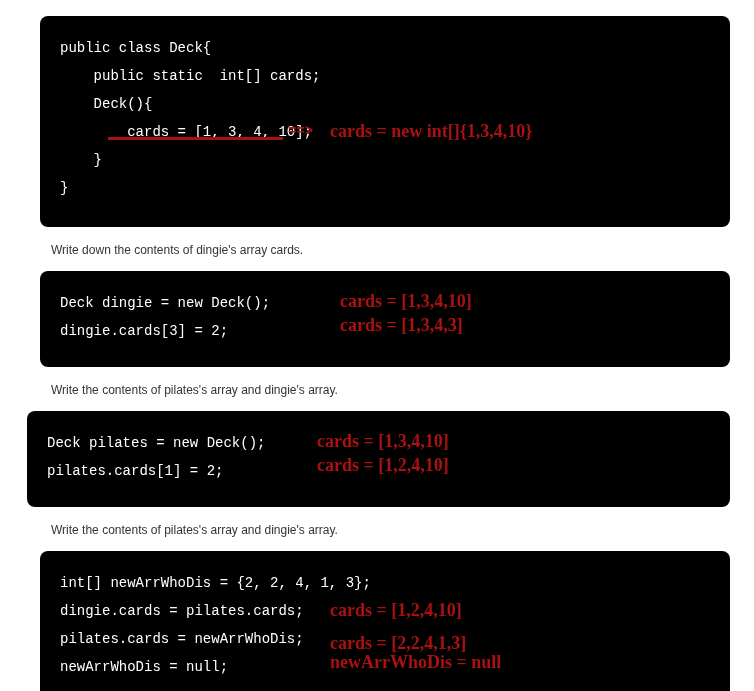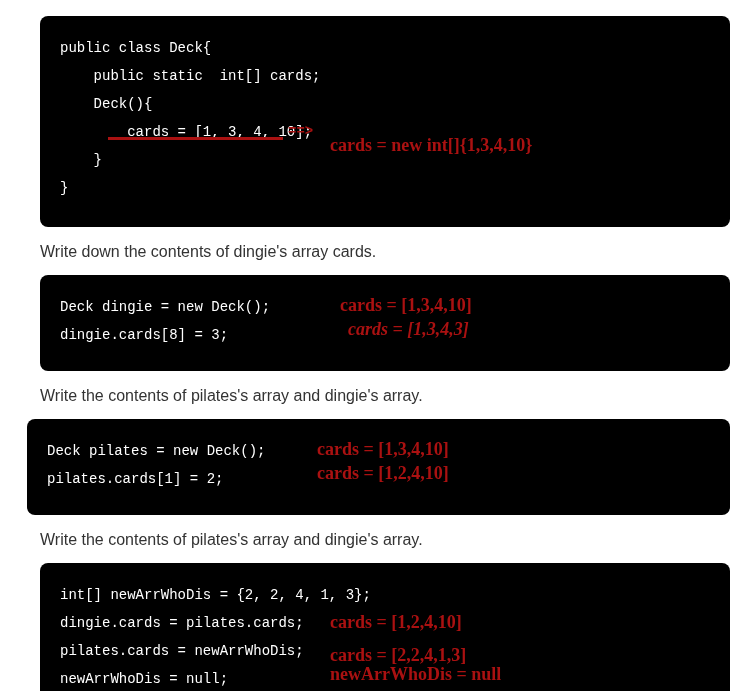--- a/index.html
+++ b/index.html
@@ -29,23 +29,23 @@
     line-height: 2.0;
     position: relative;
     overflow: hidden;
   }
   .codeblock pre {
     margin: 0;
     font-family: inherit;
     white-space: pre;
   }
   .instr {
-    font-size: 16px;
+    font-size: 12px;
     color: #333;
-    margin: 6px 24px 14px 24px;
+    margin: 6px 24px 14px 35px;
   }
   .redanno {
     position: absolute;
     color: #aa1111;
     font-family: "Times New Roman", serif;
     font-weight: bold;
     font-size: 18px;
     white-space: nowrap;
   }
   .underline {
@@ -61,31 +61,31 @@
 
 
   <div class="codeblock" style="height:175px;margin-top:8px;">
     <pre>public class Deck{
     public static  int[] cards;
     Deck(){
         cards = [1, 3, 4, 10];
     }
 }</pre>
     <span class="redanno" style="left:248px; top:101px; font-family:'Courier New',monospace; font-size:14px;">==&gt;</span>
-    <span class="redanno" style="left:290px; top:111px;">cards = new int[]{1,3,4,10}</span>
+    <span class="redanno" style="left:290px; top:97px;">cards = new int[]{1,3,4,10}</span>
     <div class="underline" style="left:68px; top:121px; width:175px;"></div>
   </div>
 
   <div class="instr">Write down the contents of dingie's array cards.</div>
 
   <div class="codeblock" style="height:60px;">
     <pre>Deck dingie = new Deck();
-dingie.cards[8] = 3;</pre>
+dingie.cards[3] = 2;</pre>
     <span class="redanno" style="left:300px; top:12px;">cards = [1,3,4,10]</span>
-    <span class="redanno" style="left:308px; top:36px;font-style:italic;">cards = [1,3,4,3]</span>
+    <span class="redanno" style="left:300px; top:36px;">cards = [1,3,4,3]</span>
   </div>
 
   <div class="instr">Write the contents of pilates's array and dingie's array.</div>
 
   <div class="codeblock" style="height:60px;margin-left:11px;">
     <pre>Deck pilates = new Deck();
 pilates.cards[1] = 2;</pre>
     <span class="redanno" style="left:290px; top:12px;">cards = [1,3,4,10]</span>
     <span class="redanno" style="left:290px; top:36px;">cards = [1,2,4,10]</span>
   </div>

